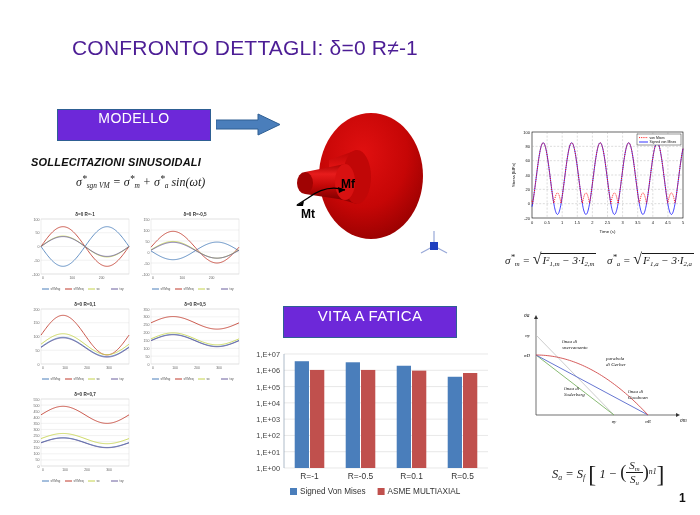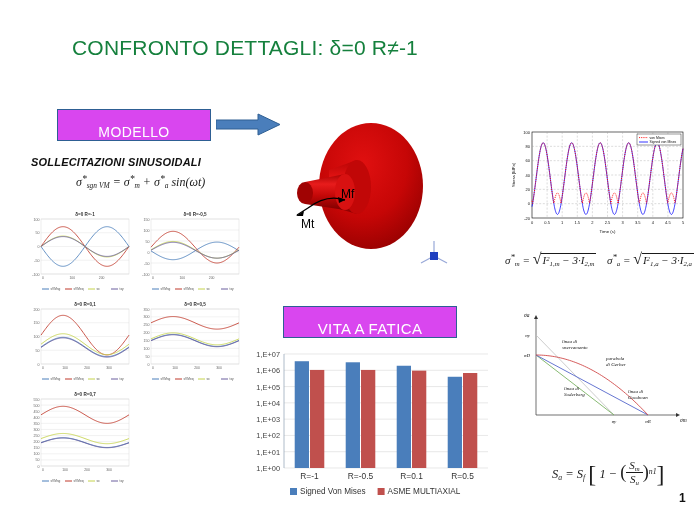--- a/index.html
+++ b/index.html
@@ -6,30 +6,30 @@
   body{
     width:700px;height:515px;background:#ffffff;
     font-family:"Liberation Sans", sans-serif;
     position:relative;overflow:hidden;
   }
   .slide{position:absolute;inset:0;background:#fff;}
 
   
   .title{
     position:absolute;left:72px;top:36px;
-    font-size:21px;letter-spacing:.2px;color:#15803d;
+    font-size:21px;letter-spacing:.2px;color:#4c1d95;
     font-family:"Liberation Sans", sans-serif;
     white-space:nowrap;
   }
 
   
   .bluebox{
     position:absolute;
-    background:#d946ef;border:1px solid #2e5f93;
-    color:#fff;display:flex;align-items:flex-end;justify-content:center;
+    background:#6d28d9;border:1px solid #2e5f93;
+    color:#fff;display:flex;align-items:flex-start;justify-content:center;
     font-size:14px;letter-spacing:.4px;
   }
   #modello-box{left:57px;top:109px;width:152px;height:30px;}
   #vita-box{left:283px;top:306px;width:172px;height:30px;font-size:15px;}
 
   
   .arrow{position:absolute;left:216px;top:112px;width:65px;height:25px;}
 
   
   .sechead{
@@ -55,21 +55,21 @@
   .sup{font-size:.62em;vertical-align:.5em;font-style:italic;}
   .star{font-size:.8em;vertical-align:.45em;}
   .rad{border-top:1px solid #1a1a1a;padding:0 2px 0 1px;}
   .fracbox{display:inline-block;vertical-align:-.45em;text-align:center;font-size:.88em;}
   .fracbox .num{border-bottom:1px solid #1a1a1a;display:block;padding:0 3px;}
   .fracbox .den{display:block;padding:0 3px;}
   .bigpar{font-size:1.45em;font-style:normal;}
   .bigbrk{font-size:1.9em;font-style:normal;vertical-align:-.18em;}
 
   
-  #model-wrap{position:absolute;left:283px;top:110px;width:190px;height:180px;}
+  #model-wrap{position:absolute;left:283px;top:100px;width:190px;height:180px;font-weight:bold;}
 
   
   #vm-plot{position:absolute;left:508px;top:125px;width:180px;height:112px;}
 
   
   #goodman-plot{position:absolute;left:506px;top:305px;width:186px;height:148px;}
 
   
   .minichart{position:absolute;background:#fff;}
   #mc0{left:24px;top:208px;width:108px;height:85px;}

